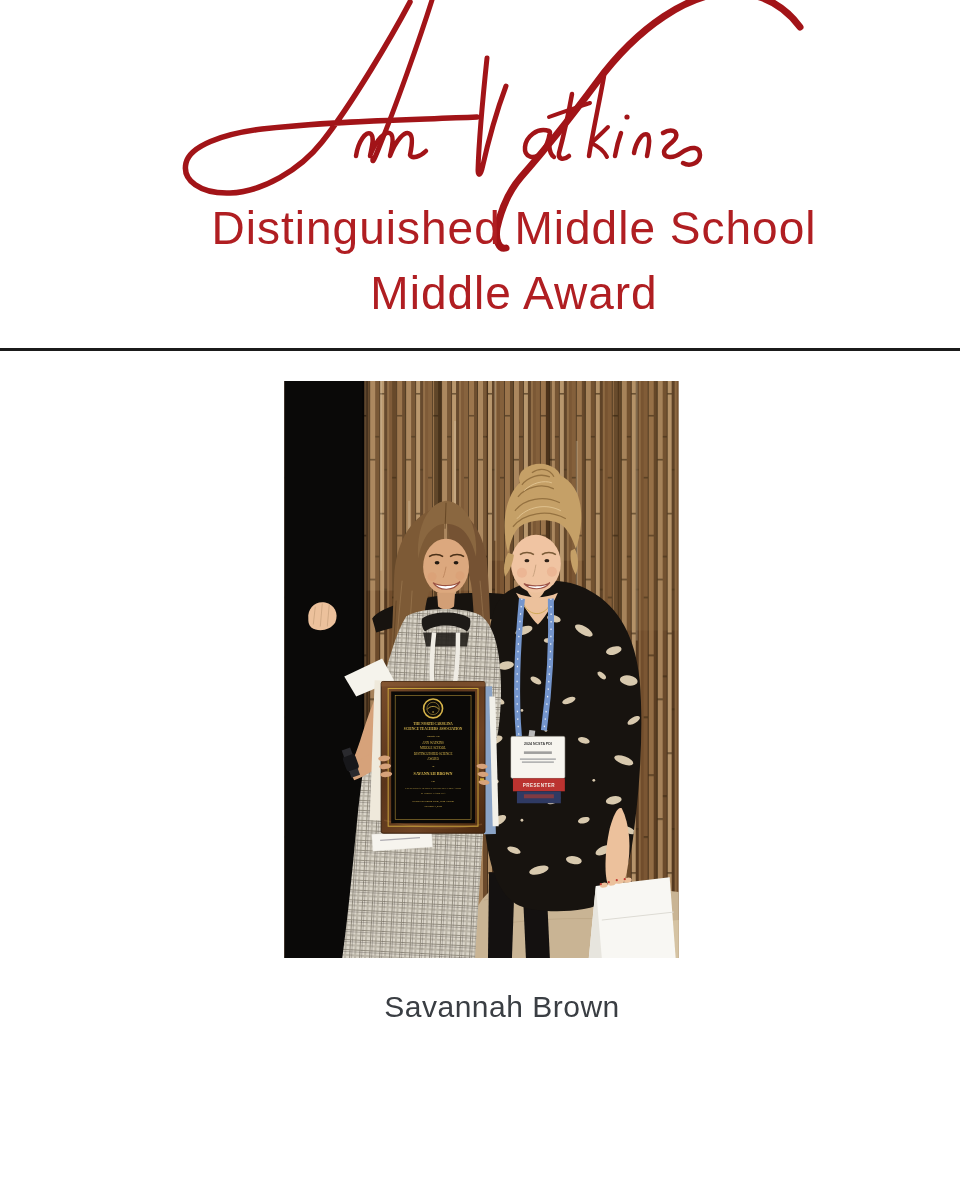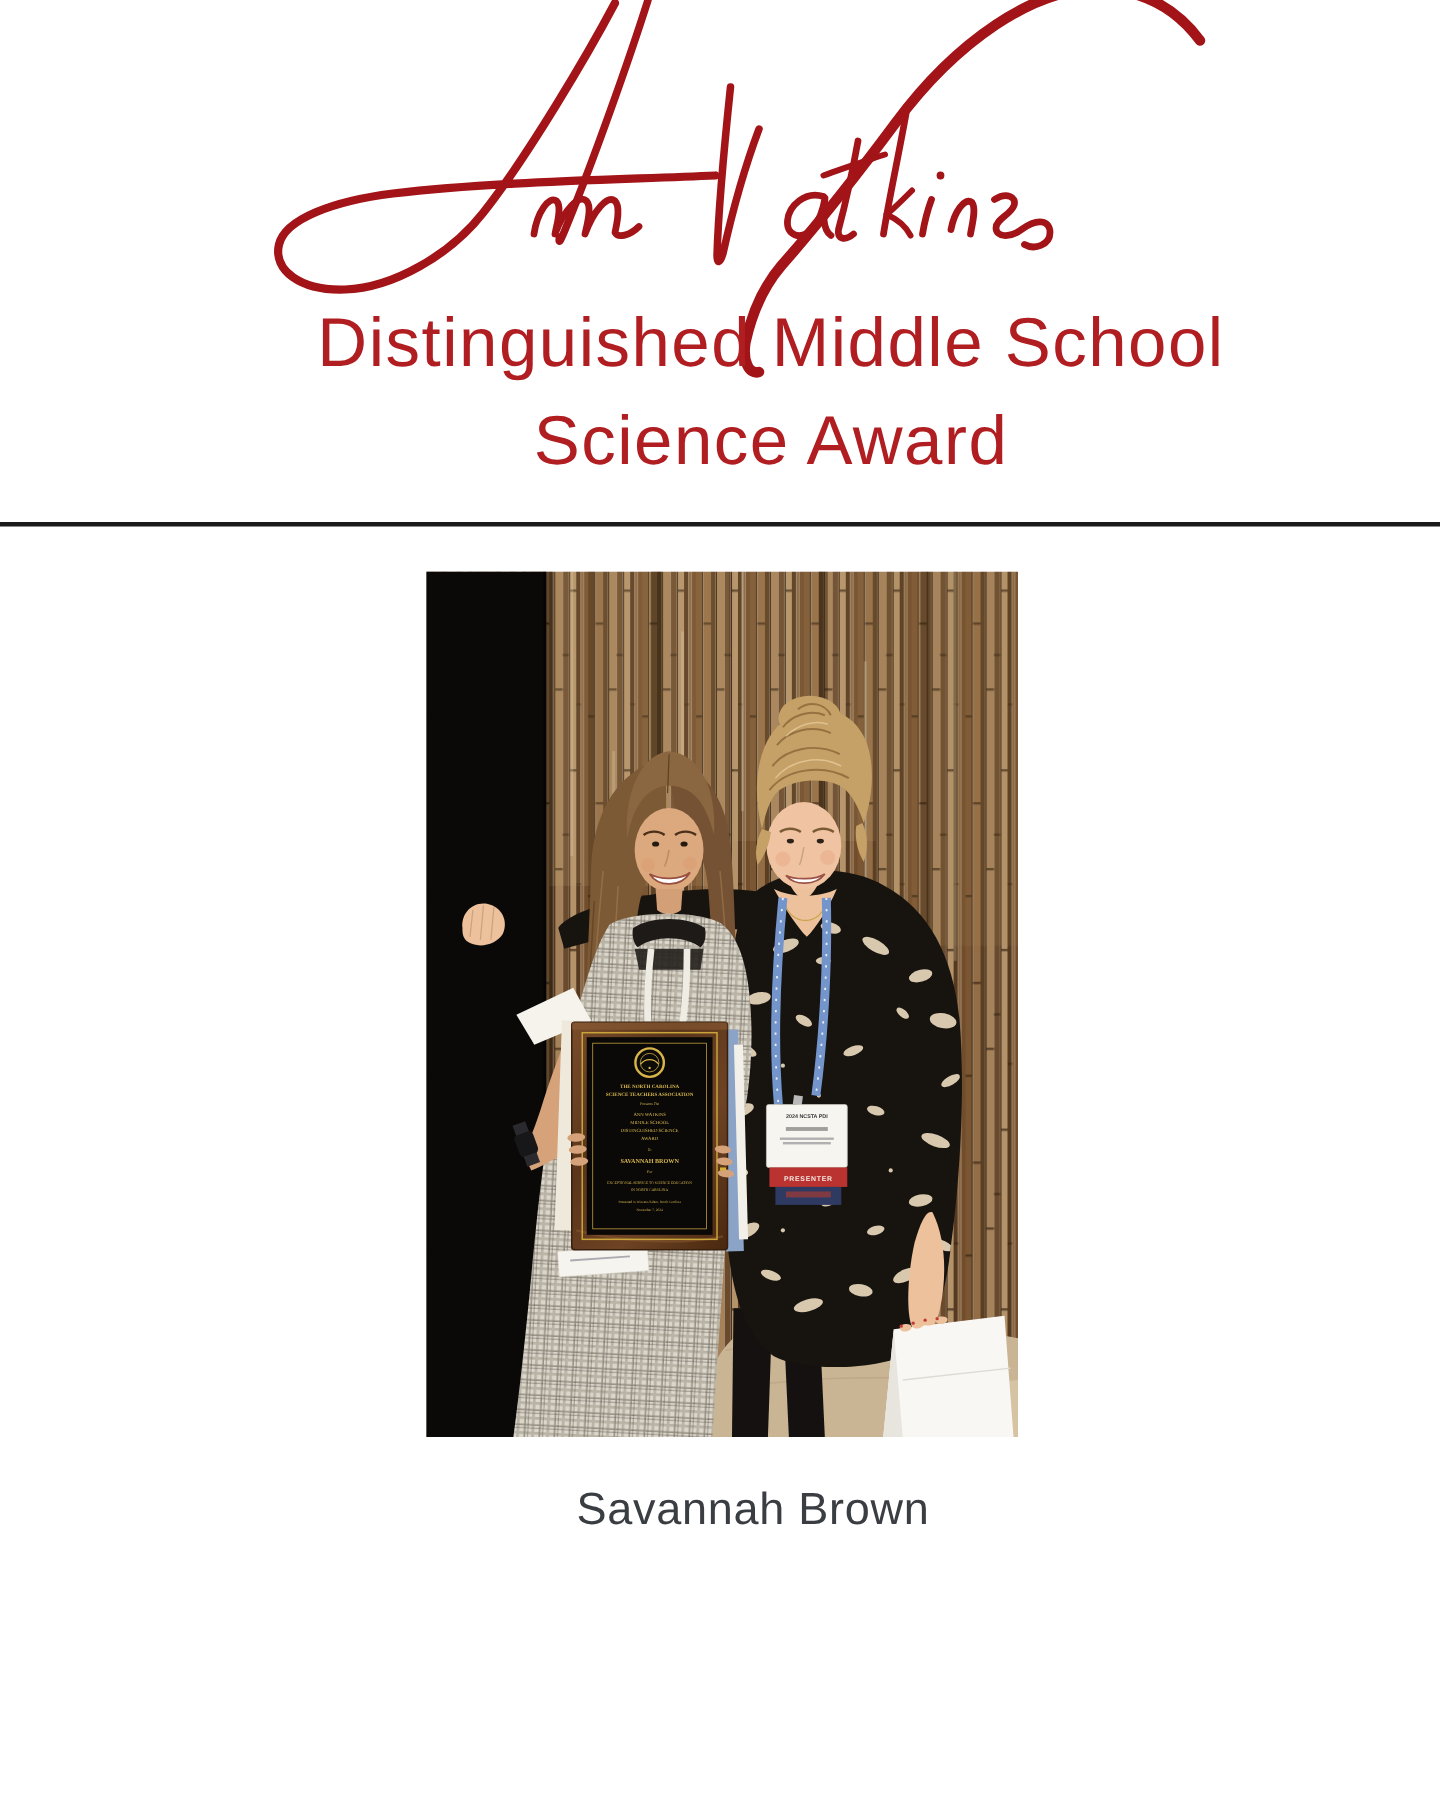--- a/index.html
+++ b/index.html
@@ -53,21 +53,21 @@
 
       <path stroke-width="4.5" d="M634,153 C636,142 643,131 648,135 C651,139 648,150 647,156"></path>
 
       <path stroke-width="4.5" d="M663,133 C671,128 678,131 676,137 C674,143 664,146 664,152
         C664,158 673,159 681,153 C692,145 700,147 700,155 C700,163 690,167 683,163"></path>
     </g>
   </svg>
 
   <h1 class="title" style="color: rgb(176, 30, 34);">
     <span>Distinguished Middle School</span><br>
-    <span>Science Award</span>
+    <span>Middle Award</span>
   </h1>
 
   <hr class="divider" style="background: rgb(27, 27, 27);">
 
   <svg class="photo-svg" width="395" height="577" viewBox="0 0 395 578" role="img">
     <defs>
       <pattern id="planks" patternUnits="userSpaceOnUse" width="36" height="120">
         <rect x="0" width="4" height="120" fill="#7b5633"></rect>
           <rect x="4" width="1" height="120" fill="#46301a"></rect>
         <rect x="5" width="5" height="120" fill="#936d45"></rect>

